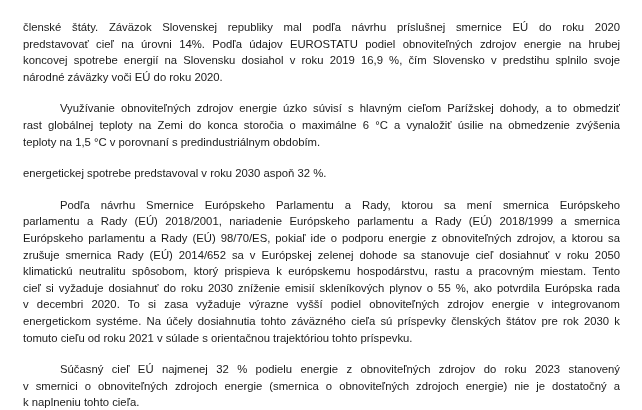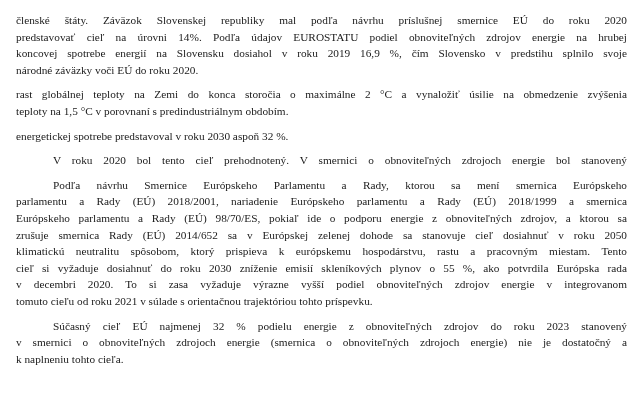--- a/index.html
+++ b/index.html
@@ -13,23 +13,22 @@
     box-sizing: border-box;
     background: #ffffff;
     padding: 4px 7px 0 8px;
     font-family: "Liberation Sans", sans-serif;
     font-size: 11.3px;
     line-height: 16.6px;
     color: #1a1a1a;
     overflow: hidden;
   }
   .para {
-    margin: 8px;
+    margin: 15px;
     padding: 0;
-    font-family: Liberation Serif, serif;
   }
   .line {
     text-align: justify;
     text-align-last: justify;
     white-space: nowrap; 
     overflow: hidden;
   }
   .line.jlast {
     text-align-last: left;
   }
@@ -43,40 +42,41 @@
 <div class="page">
 
   <div class="para">
     <div class="line">členské štáty. Záväzok Slovenskej republiky mal podľa návrhu príslušnej smernice EÚ do roku 2020</div>
     <div class="line">predstavovať cieľ na úrovni 14%. Podľa údajov EUROSTATU podiel obnoviteľných zdrojov energie na hrubej</div>
     <div class="line">koncovej spotrebe energií na Slovensku dosiahol v roku 2019 16,9 %, čím Slovensko v predstihu splnilo svoje</div>
     <div class="line jlast">národné záväzky voči EÚ do roku 2020.</div>
   </div>
 
   <div class="para">
-    <div class="line">rast globálnej teploty na Zemi do konca storočia o maximálne 2 °C a vynaložiť úsilie na obmedzenie zvýšenia</div>
+    <div class="line fi">Využívanie obnoviteľných zdrojov energie úzko súvisí s hlavným cieľom Parížskej dohody, a to obmedziť</div>
+    <div class="line">rast globálnej teploty na Zemi do konca storočia o maximálne 6 °C a vynaložiť úsilie na obmedzenie zvýšenia</div>
     <div class="line jlast">teploty na 1,5 °C v porovnaní s predindustriálnym obdobím.</div>
   </div>
 
   <div class="para">
     <div class="line jlast">energetickej spotrebe predstavoval v roku 2030 aspoň 32 %.</div>
   </div>
 
   <div class="para">
-    <div class="line fi">V roku 2020 bol tento cieľ prehodnotený. V smernici o obnoviteľných zdrojoch energie bol stanovený</div>
   </div>
 
   <div class="para">
     <div class="line fi">Podľa návrhu Smernice Európskeho Parlamentu a Rady, ktorou sa mení smernica Európskeho</div>
     <div class="line">parlamentu a Rady (EÚ) 2018/2001, nariadenie Európskeho parlamentu a Rady (EÚ) 2018/1999 a smernica</div>
     <div class="line">Európskeho parlamentu a Rady (EÚ) 98/70/ES, pokiaľ ide o podporu energie z obnoviteľných zdrojov, a ktorou sa</div>
     <div class="line">zrušuje smernica Rady (EÚ) 2014/652 sa v Európskej zelenej dohode sa stanovuje cieľ dosiahnuť v roku 2050</div>
     <div class="line">klimatickú neutralitu spôsobom, ktorý prispieva k európskemu hospodárstvu, rastu a pracovným miestam. Tento</div>
     <div class="line">cieľ si vyžaduje dosiahnuť do roku 2030 zníženie emisií skleníkových plynov o 55 %, ako potvrdila Európska rada</div>
     <div class="line">v decembri 2020. To si zasa vyžaduje výrazne vyšší podiel obnoviteľných zdrojov energie v integrovanom</div>
+    <div class="line">energetickom systéme. Na účely dosiahnutia tohto záväzného cieľa sú príspevky členských štátov pre rok 2030 k</div>
     <div class="line jlast">tomuto cieľu od roku 2021 v súlade s orientačnou trajektóriou tohto príspevku.</div>
   </div>
 
   <div class="para">
     <div class="line fi">Súčasný cieľ EÚ najmenej 32 % podielu energie z obnoviteľných zdrojov do roku 2023 stanovený</div>
     <div class="line">v smernici o obnoviteľných zdrojoch energie (smernica o obnoviteľných zdrojoch energie) nie je dostatočný a</div>
     <div class="line jlast">k naplneniu tohto cieľa.</div>
   </div>
 
 </div>

